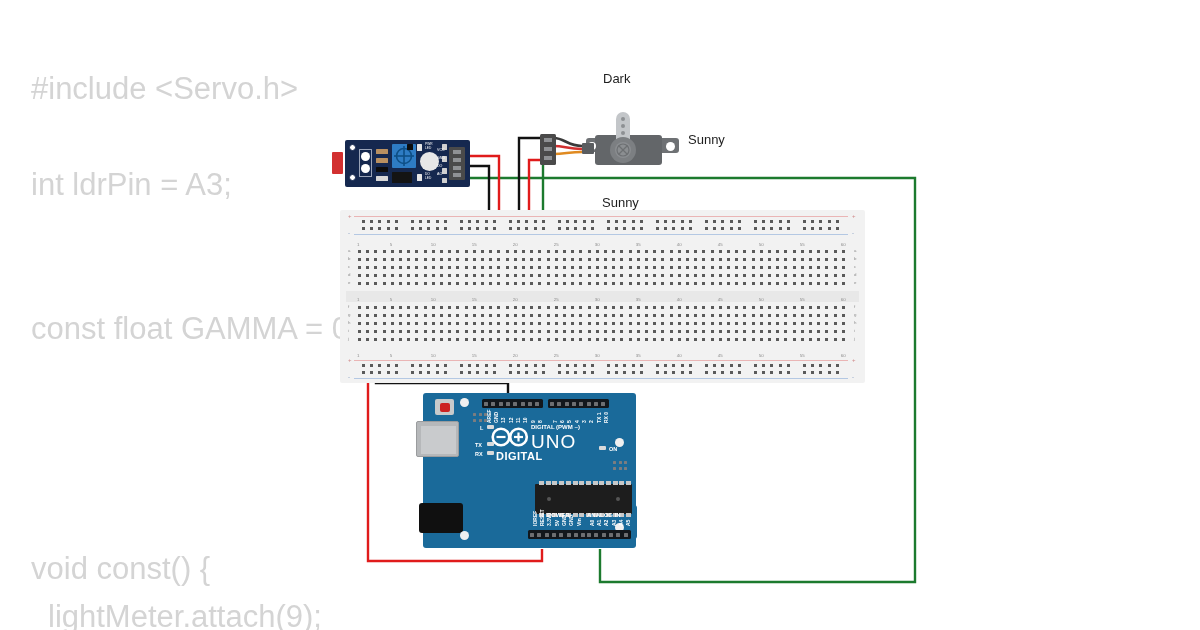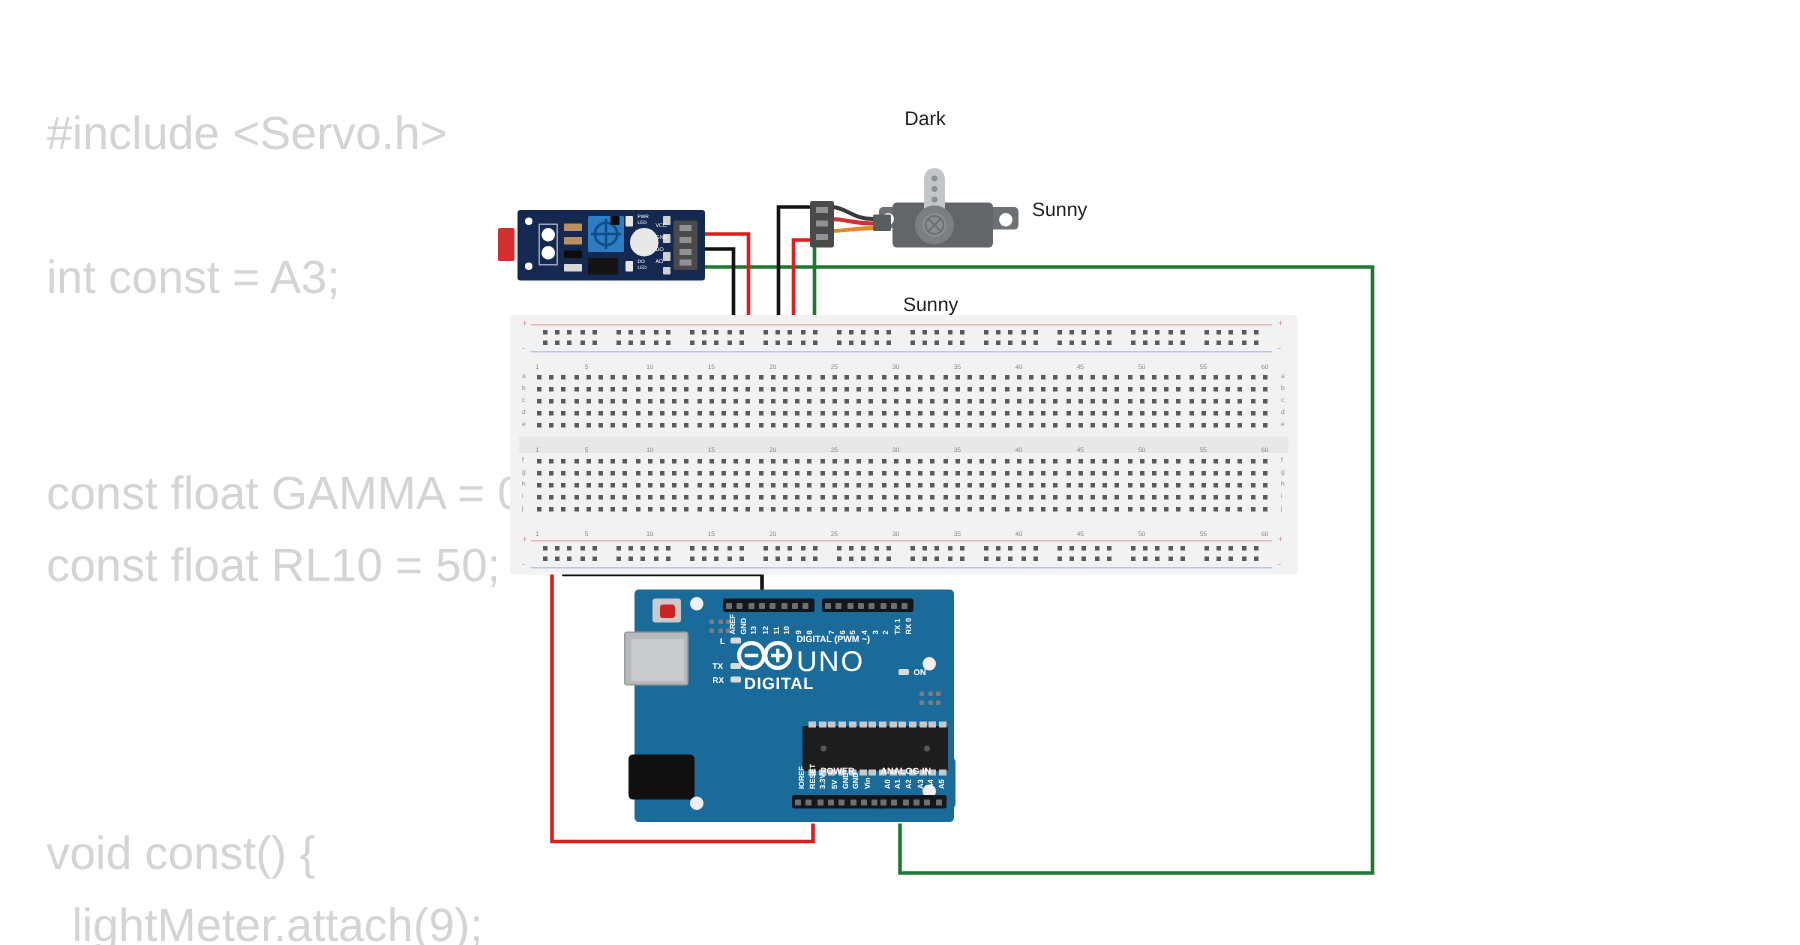--- a/index.html
+++ b/index.html
@@ -394,23 +394,22 @@
     z-index: 6;
   }
 </style>
 </head>
 <body>
 
 <div id="stage">
 
   <div id="code-layer">
       <div class="code-line" style="top: 73px; color: rgb(212, 212, 212);">#include &lt;Servo.h&gt;</div>
-      <div class="code-line" style="top: 169px; color: rgb(212, 212, 212);">int const = A3;</div>
+      <div class="code-line" style="top: 169px; color: rgb(212, 212, 212);">int ldrPin = A3;</div>
       <div class="code-line" style="top: 313px; color: rgb(212, 212, 212);">const float GAMMA = 0.7;</div>
-      <div class="code-line" style="top: 361px; color: rgb(212, 212, 212);">const float RL10 = 50;</div>
       <div class="code-line" style="top: 553px; color: rgb(212, 212, 212);">void const() {</div>
       <div class="code-line code-indent" style="top: 601px; color: rgb(212, 212, 212);">lightMeter.attach(9);</div>
     </div>
 
   <div id="breadboard">
       <div class="bb-rail-line bb-red-line" style="top: 6px;"></div>
       <div class="bb-rail-line bb-blue-line" style="top: 24px;"></div>
       <div class="bb-rail-line bb-red-line" style="top: 150px;"></div>
       <div class="bb-rail-line bb-blue-line" style="top: 168px;"></div>
       <div class="bb-mid"></div>

